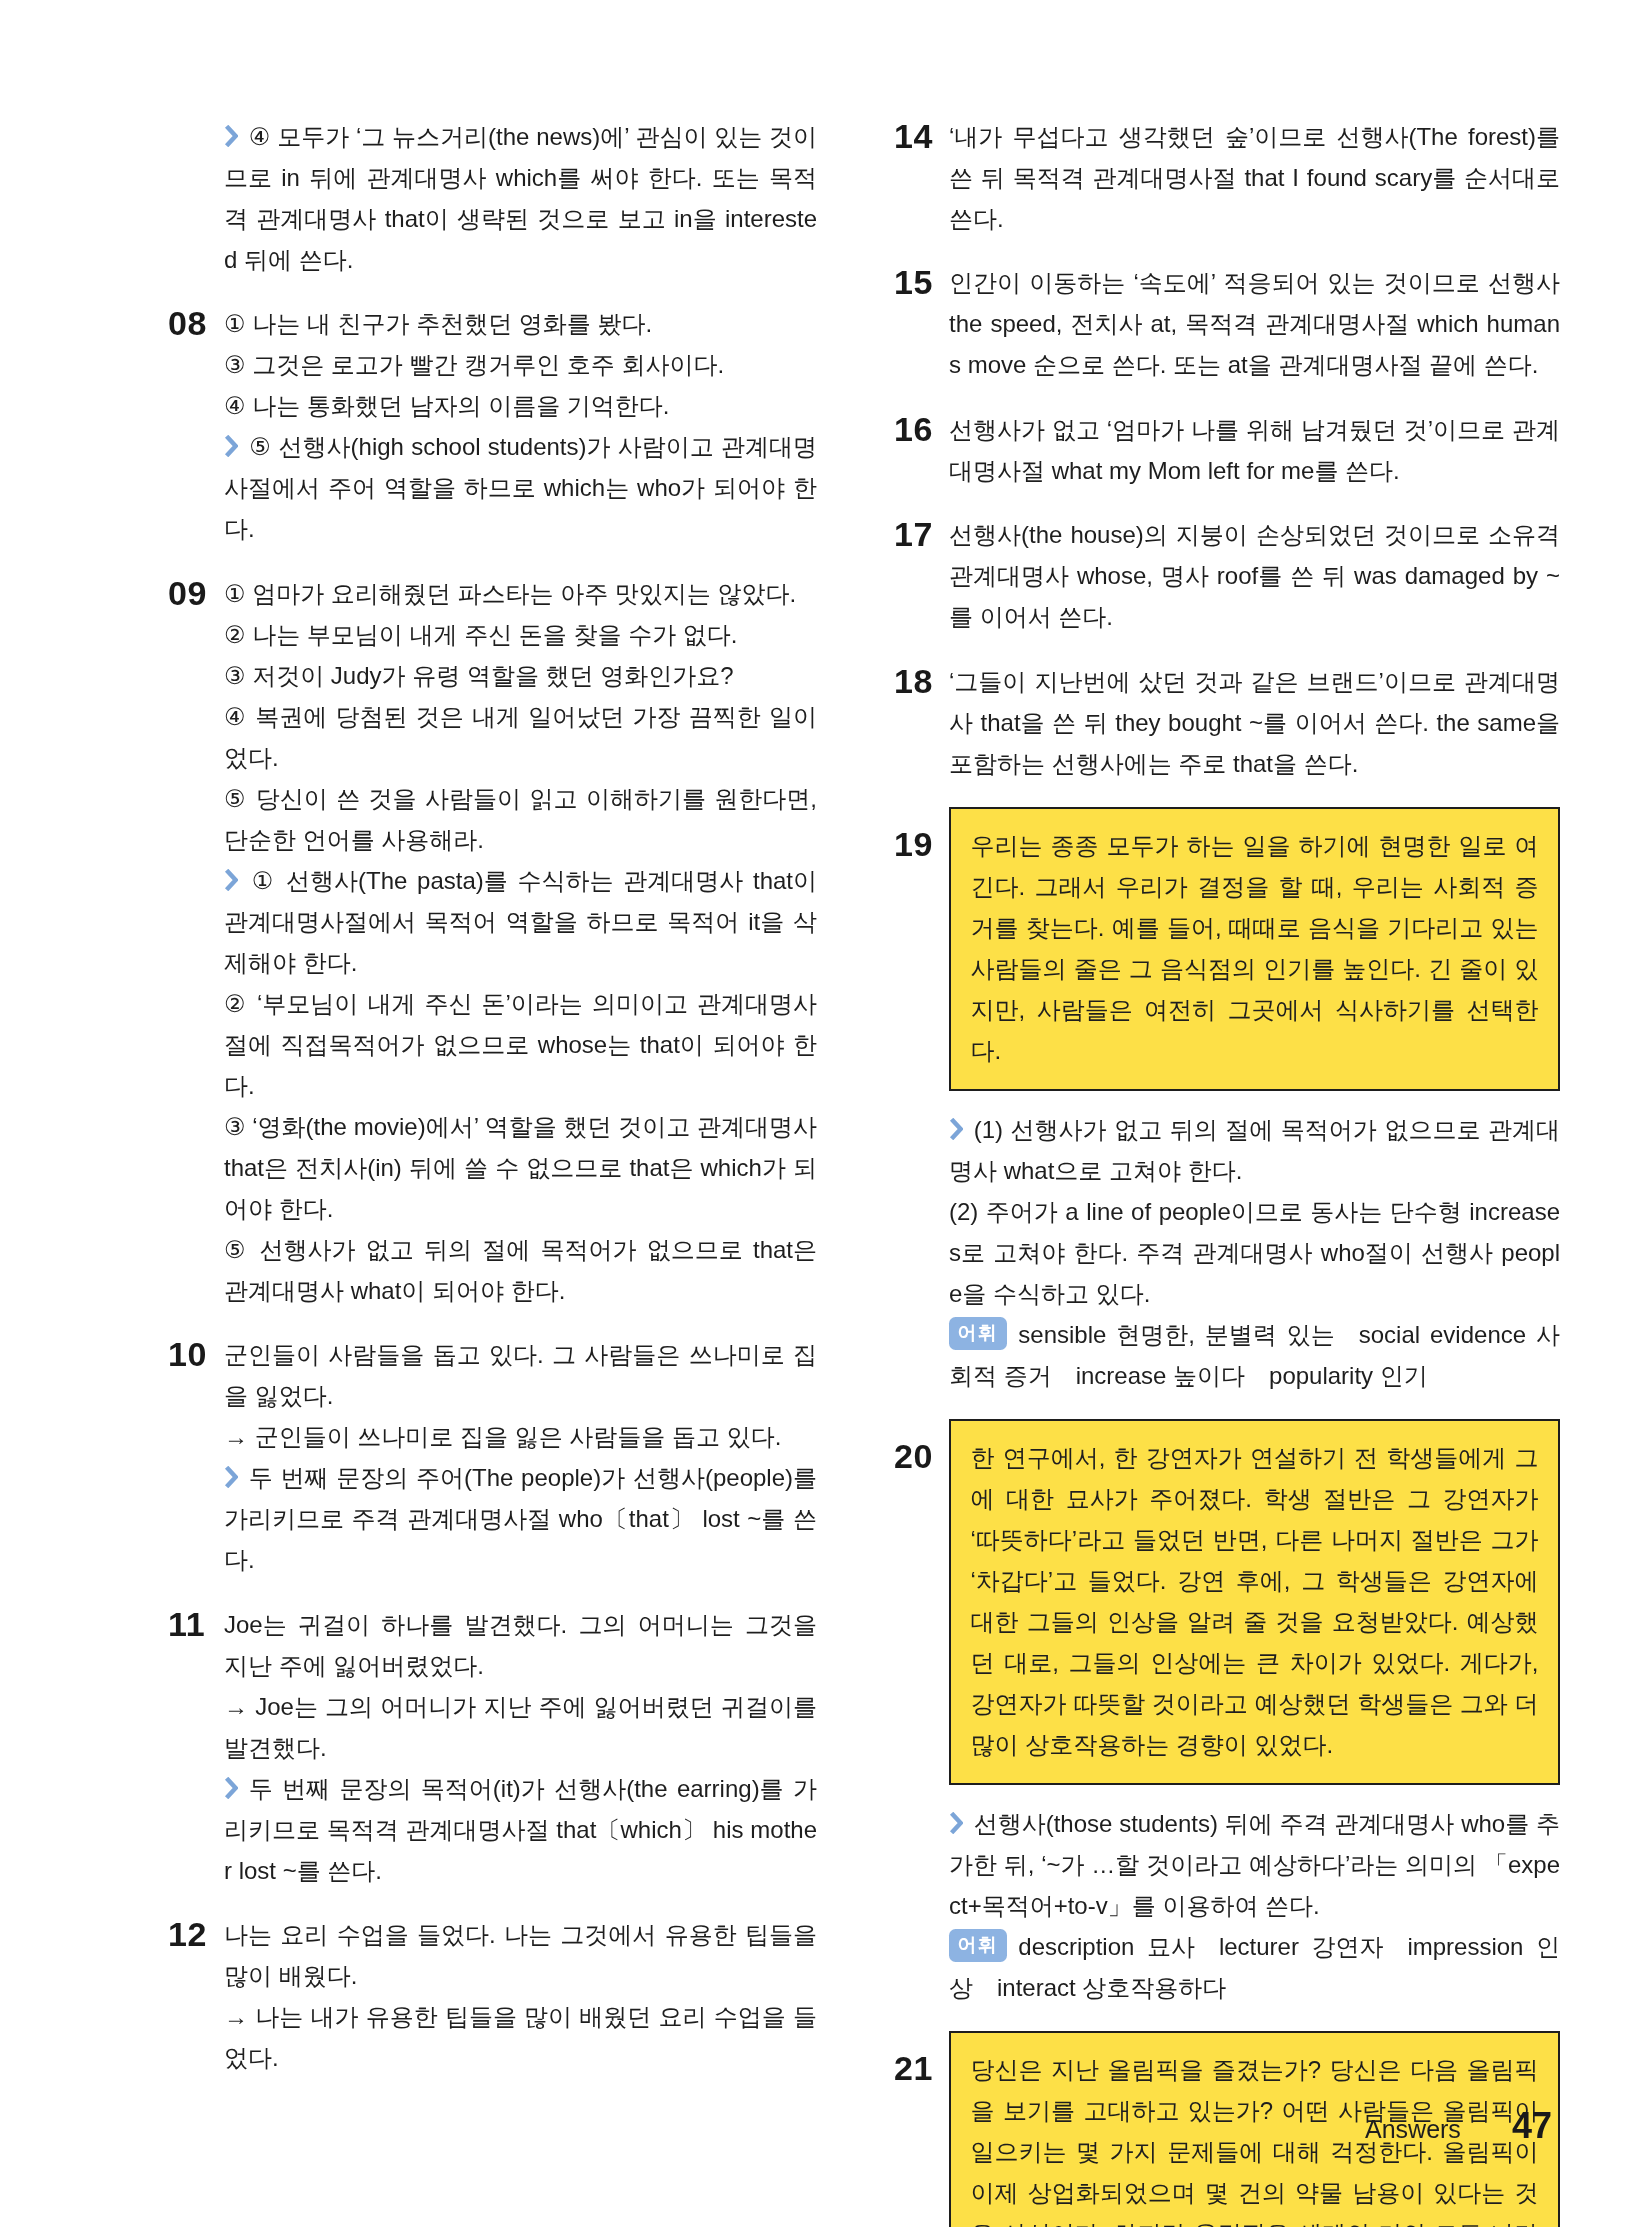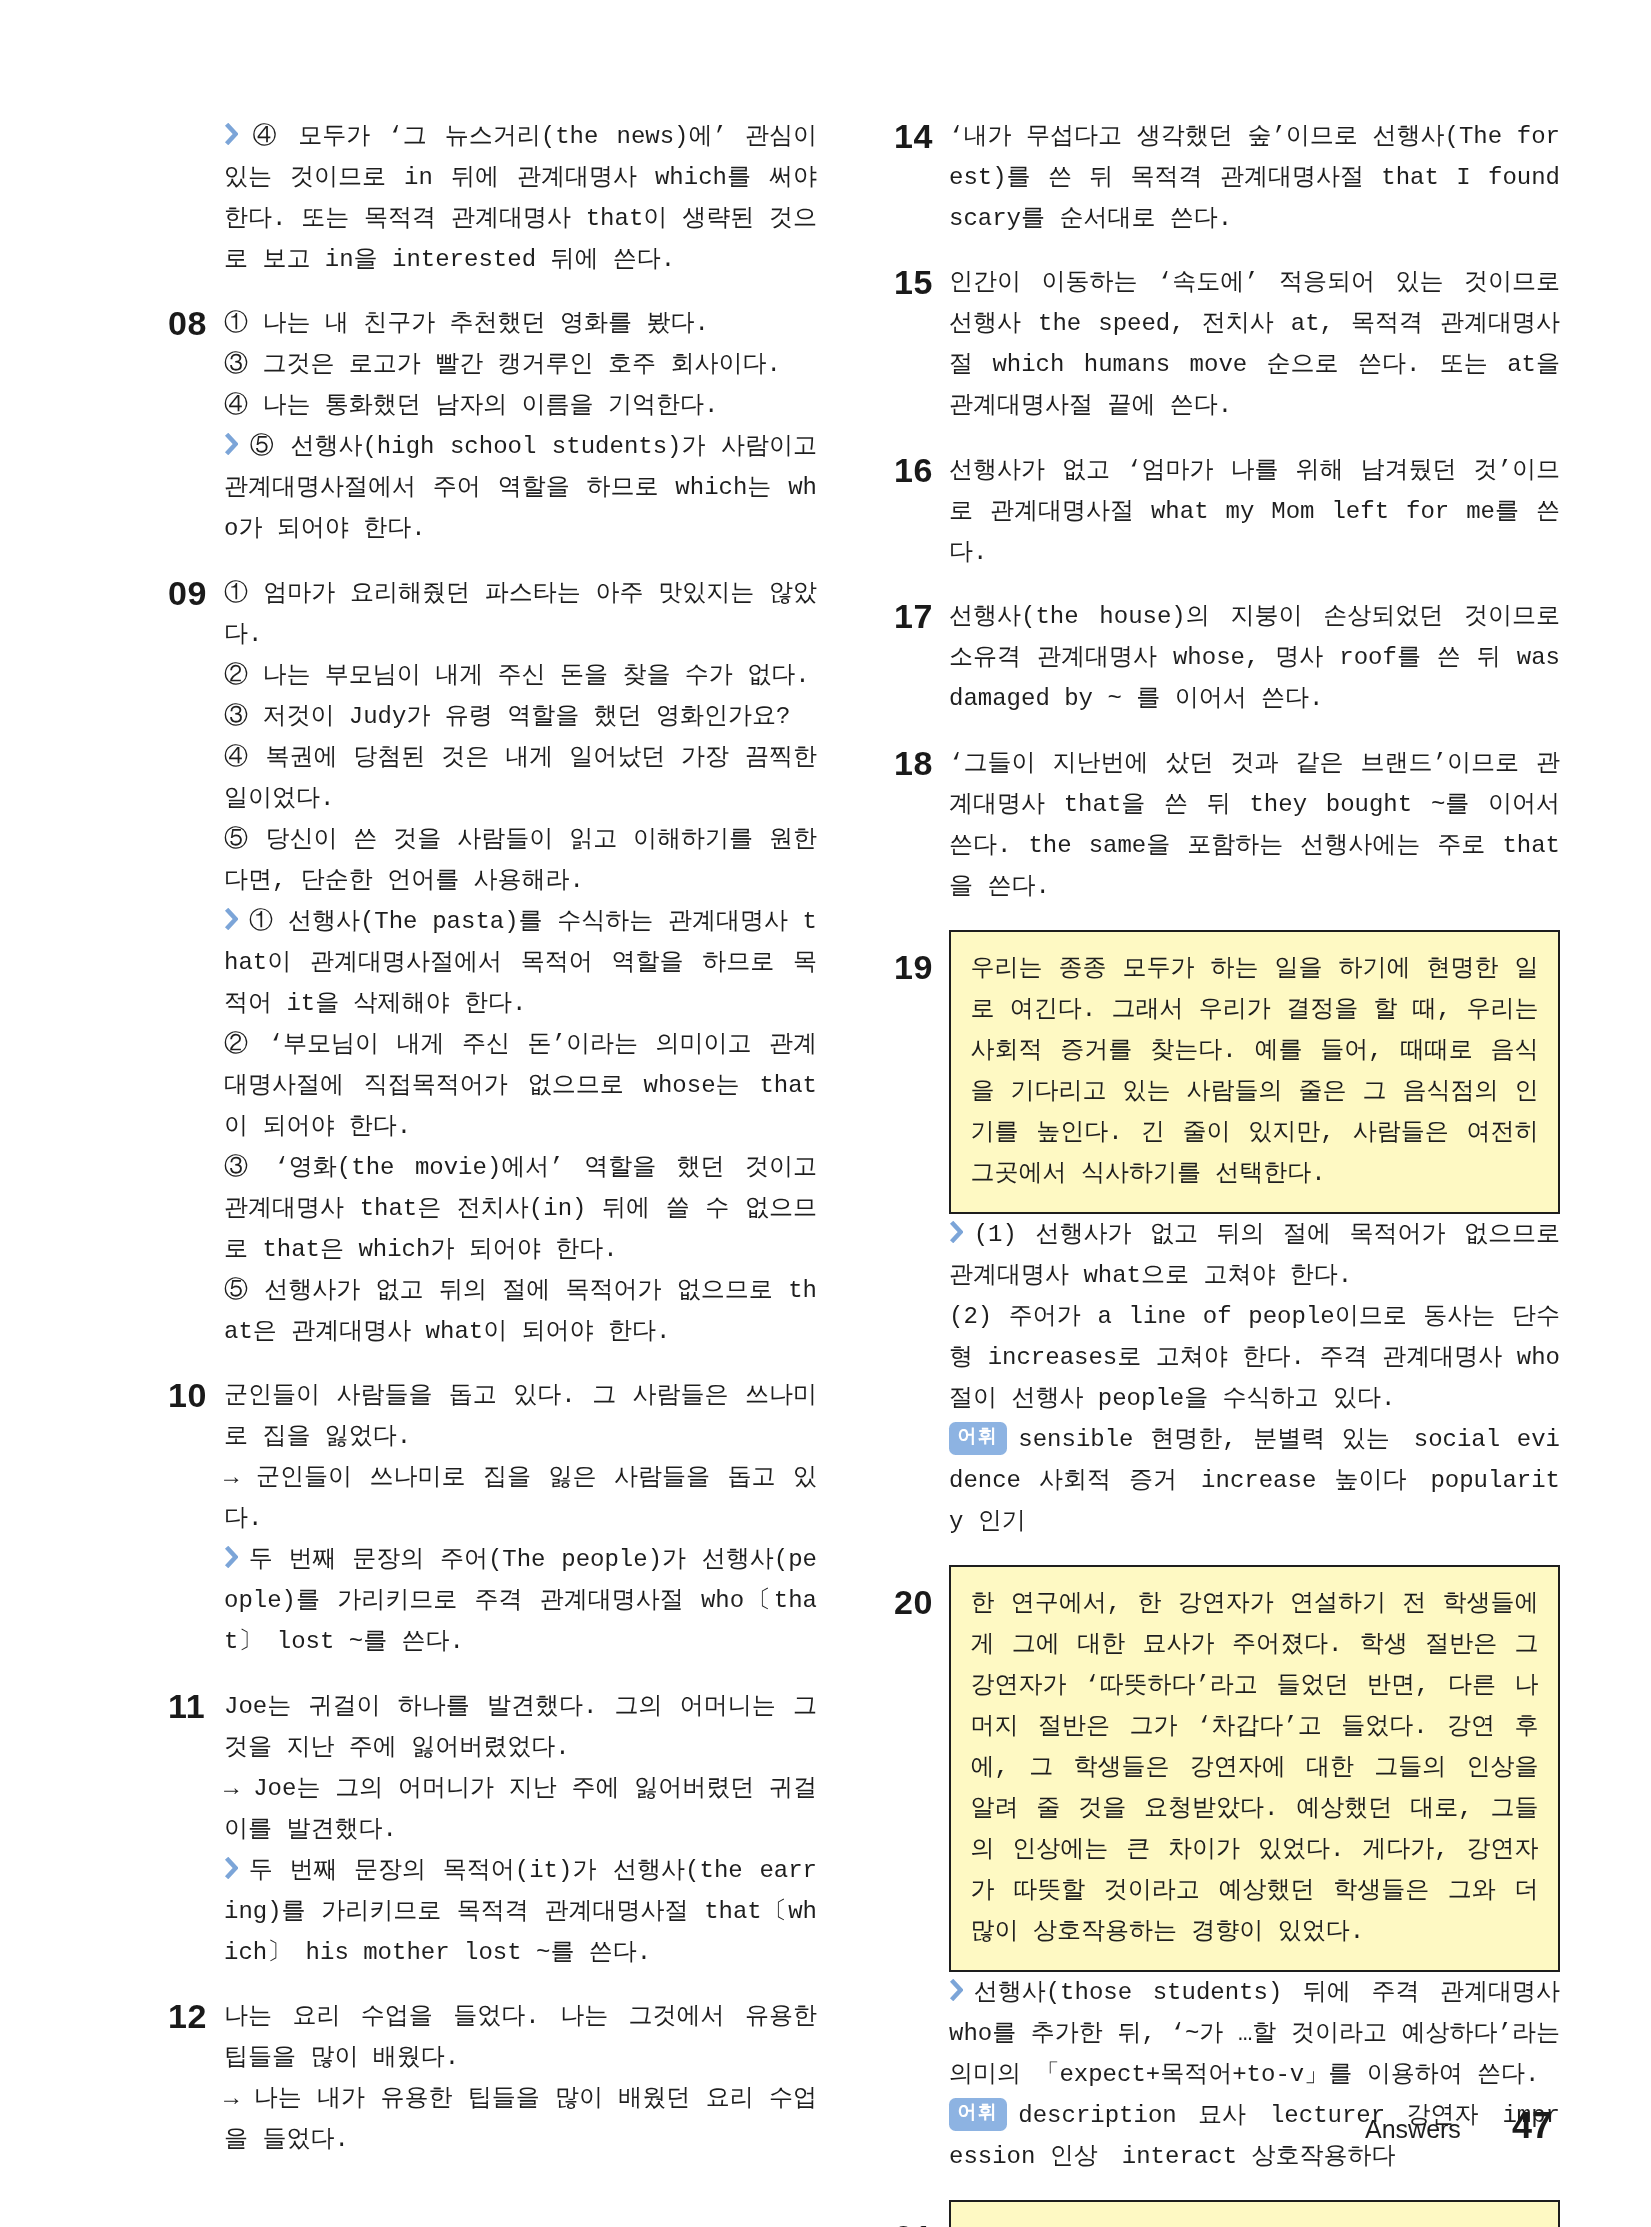--- a/index.html
+++ b/index.html
@@ -16,33 +16,33 @@
   .column { display:flex; flex-direction:column; }
   .col-left  { width:649px; }
   .col-right { width:666px; }
   .item { display:flex; margin-bottom:23.4px; }
   .item-number {
     flex:0 0 56px; font-size:34px; font-weight:700;
     line-height:41px; color:#1a1a1a; letter-spacing:0.7px;
   }
   .col-right .item-number { flex:0 0 55px; }
   .item-number.num-box-offset { margin-top:17px; }
-  .item-body { flex:1; min-width:0;font-family:Liberation Mono, monospace; }
+  .item-body { flex:1; min-width:0; }
   .para {
     font-size:24px; line-height:41px; text-align:justify;
     word-break:break-all; white-space:pre-wrap;
   }
   .para + .para { margin-top:0; }
   .chevron-icon {
     display:inline-block; width:14.3px; height:22px;
     margin-right:10.4px; vertical-align:-2px;
   }
   .passage-box {
-    border:2px solid #701a75; background:#fef9c3;
-    padding:15.6px 19.5px 18px 19.5px; 
+    border:2px solid #701a75; background:#fde047;
+    padding:15.6px 19.5px 18px 19.5px; margin-bottom:18px;
   }
   .vocab-badge {
     display:inline-block; background:#8db3e2; color:#ffffff;
     font-size:19px; font-weight:700; line-height:1;
     padding:6.5px 8.5px 7.8px 8.5px; border-radius:6.5px;
     margin-right:11.7px; vertical-align:3.3px; letter-spacing:1.3px;
   }
   .page-footer {
     position:absolute; top:2105px; left:1365px;
     display:flex; align-items:baseline; gap:51px;justify-content:flex-end;

